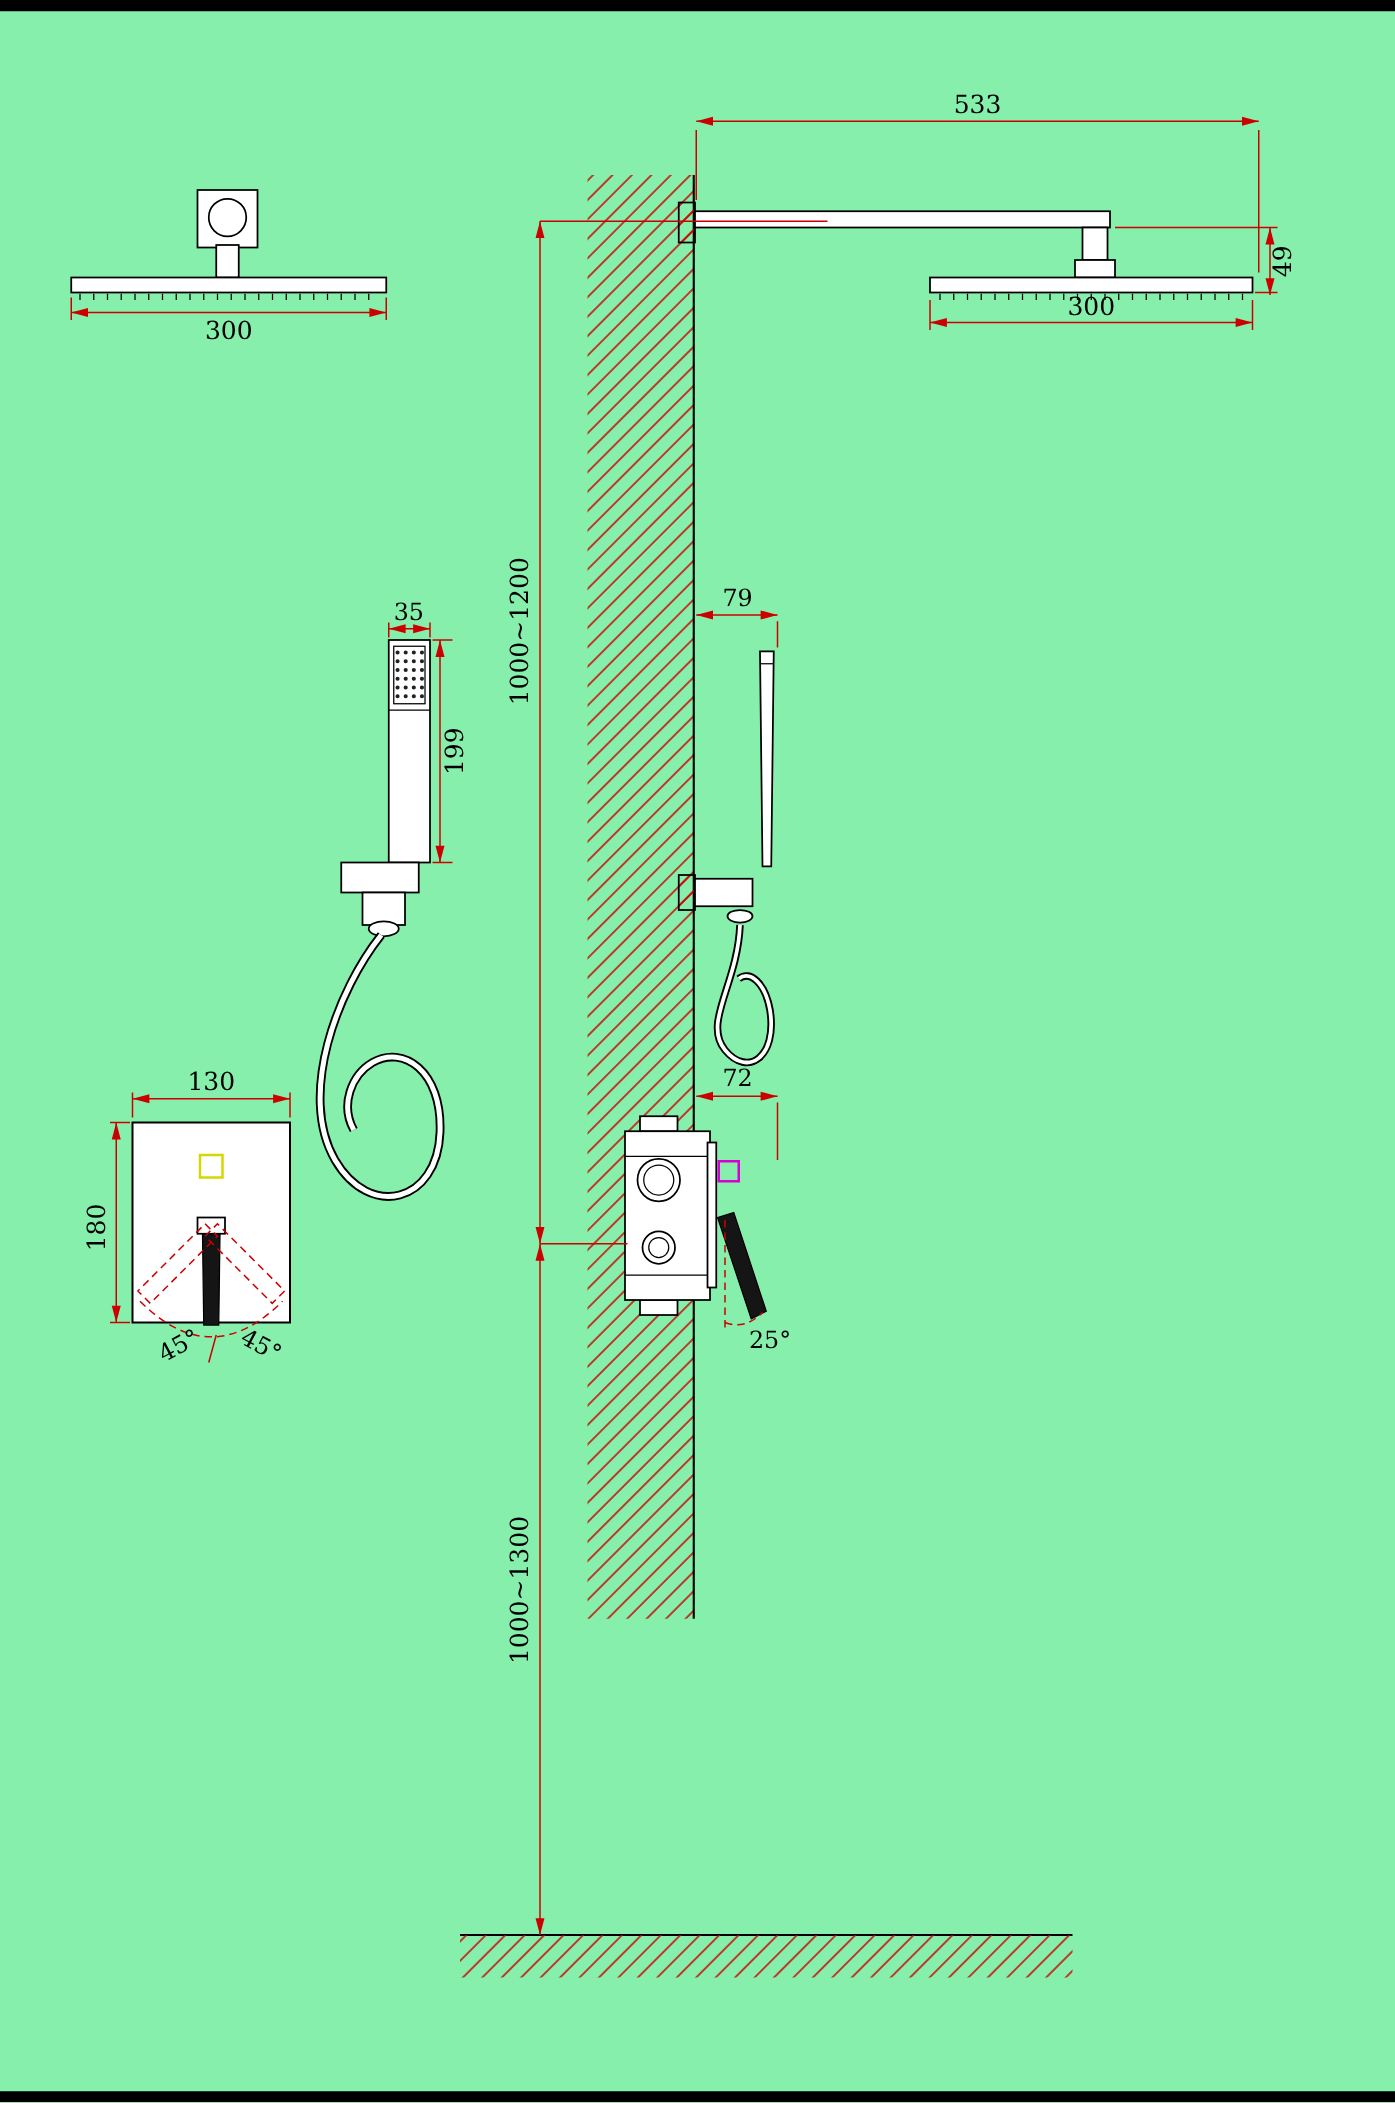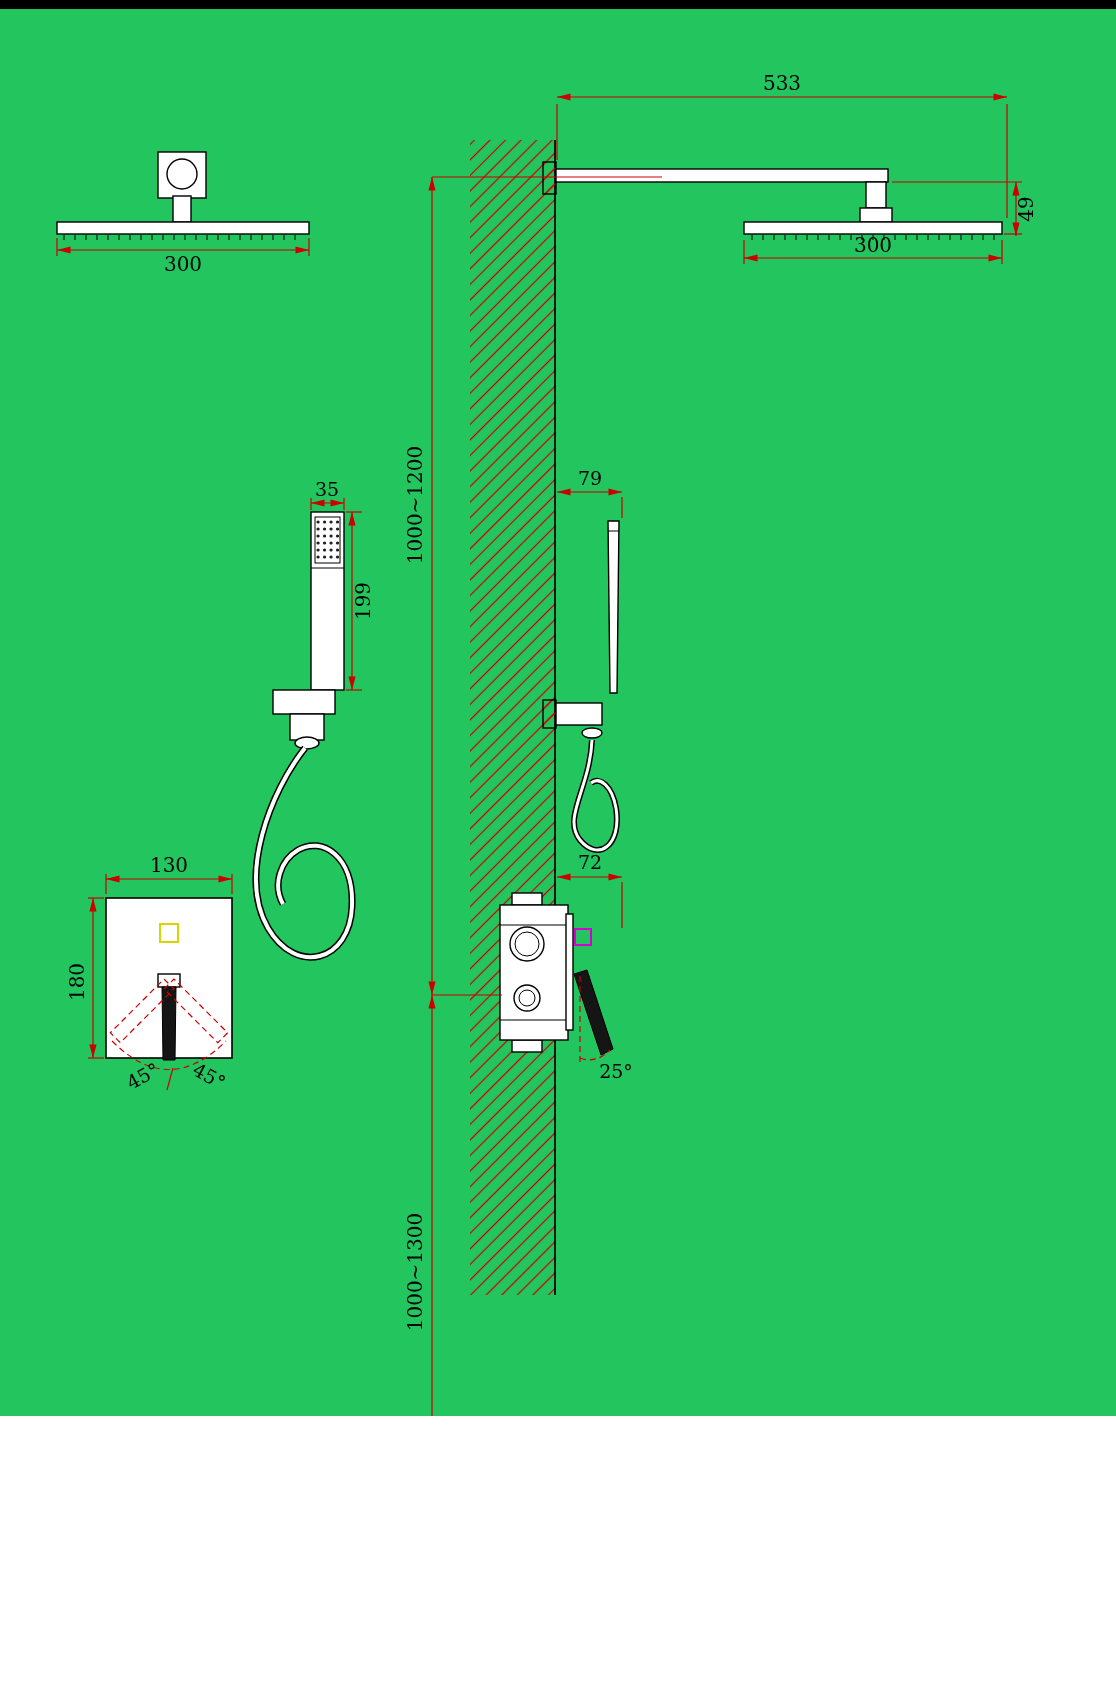--- a/index.html
+++ b/index.html
@@ -1,16 +1,16 @@
 <!DOCTYPE html>
 <html><head>
 <meta charset="utf-8">
 <style>
   html,body{margin:0;padding:0;background:#fff;}
-  .page{width:1116px;height:1416px;position:relative;background:#22c55e;overflow:hidden;
+  .page{width:1116px;height:1682px;position:relative;background:#86efac;overflow:hidden;
         font-family:"DejaVu Serif",serif;text-decoration:underline;}
   svg{position:absolute;left:0;top:0;}
   .obj{stroke:#000;fill:none;stroke-width:1.4;}
   .objf{stroke:#000;fill:#fff;stroke-width:1.4;}
   .thin{stroke-width:1;}
   .red{stroke:#cc0000;fill:none;stroke-width:1.2;}
   .reddash{stroke:#cc0000;fill:none;stroke-width:1.2;stroke-dasharray:6 4;}
   .dim{font-family:"DejaVu Serif",serif;font-size:20px;fill:#000;}
   .dimS{font-family:"DejaVu Serif",serif;font-size:19px;fill:#000;}
   .solid{fill:#151515;stroke:#000;stroke-width:1;}

